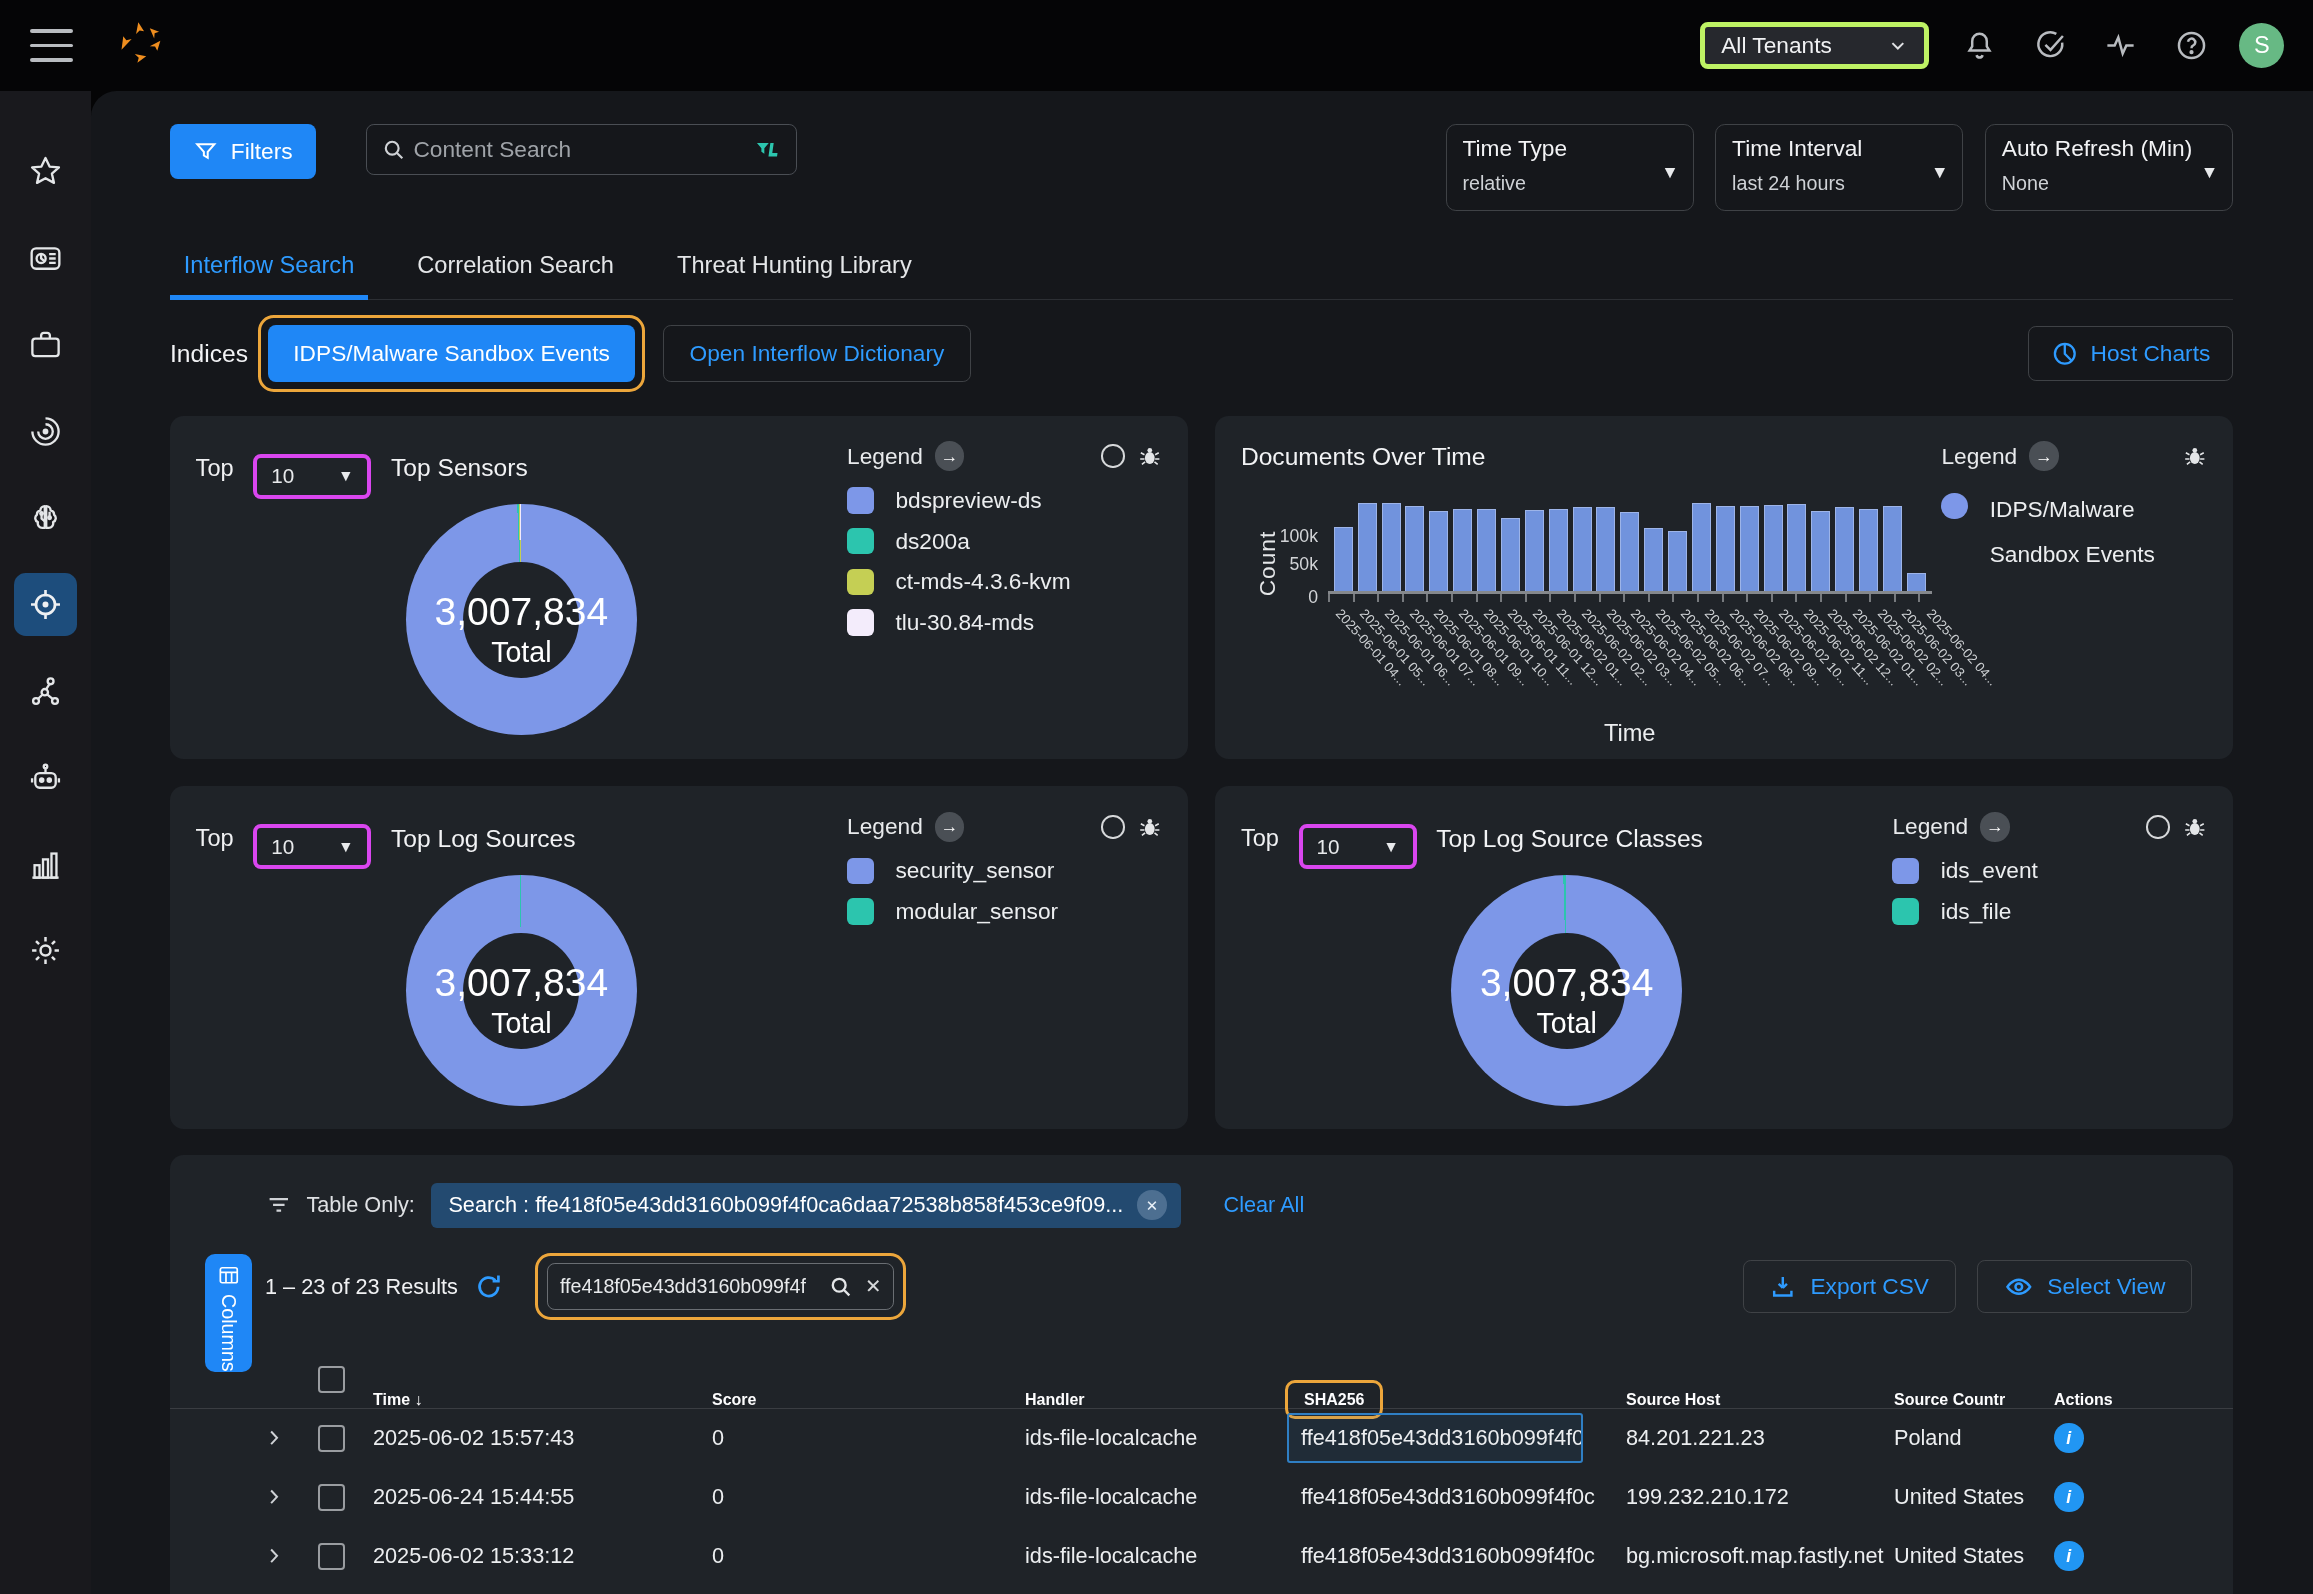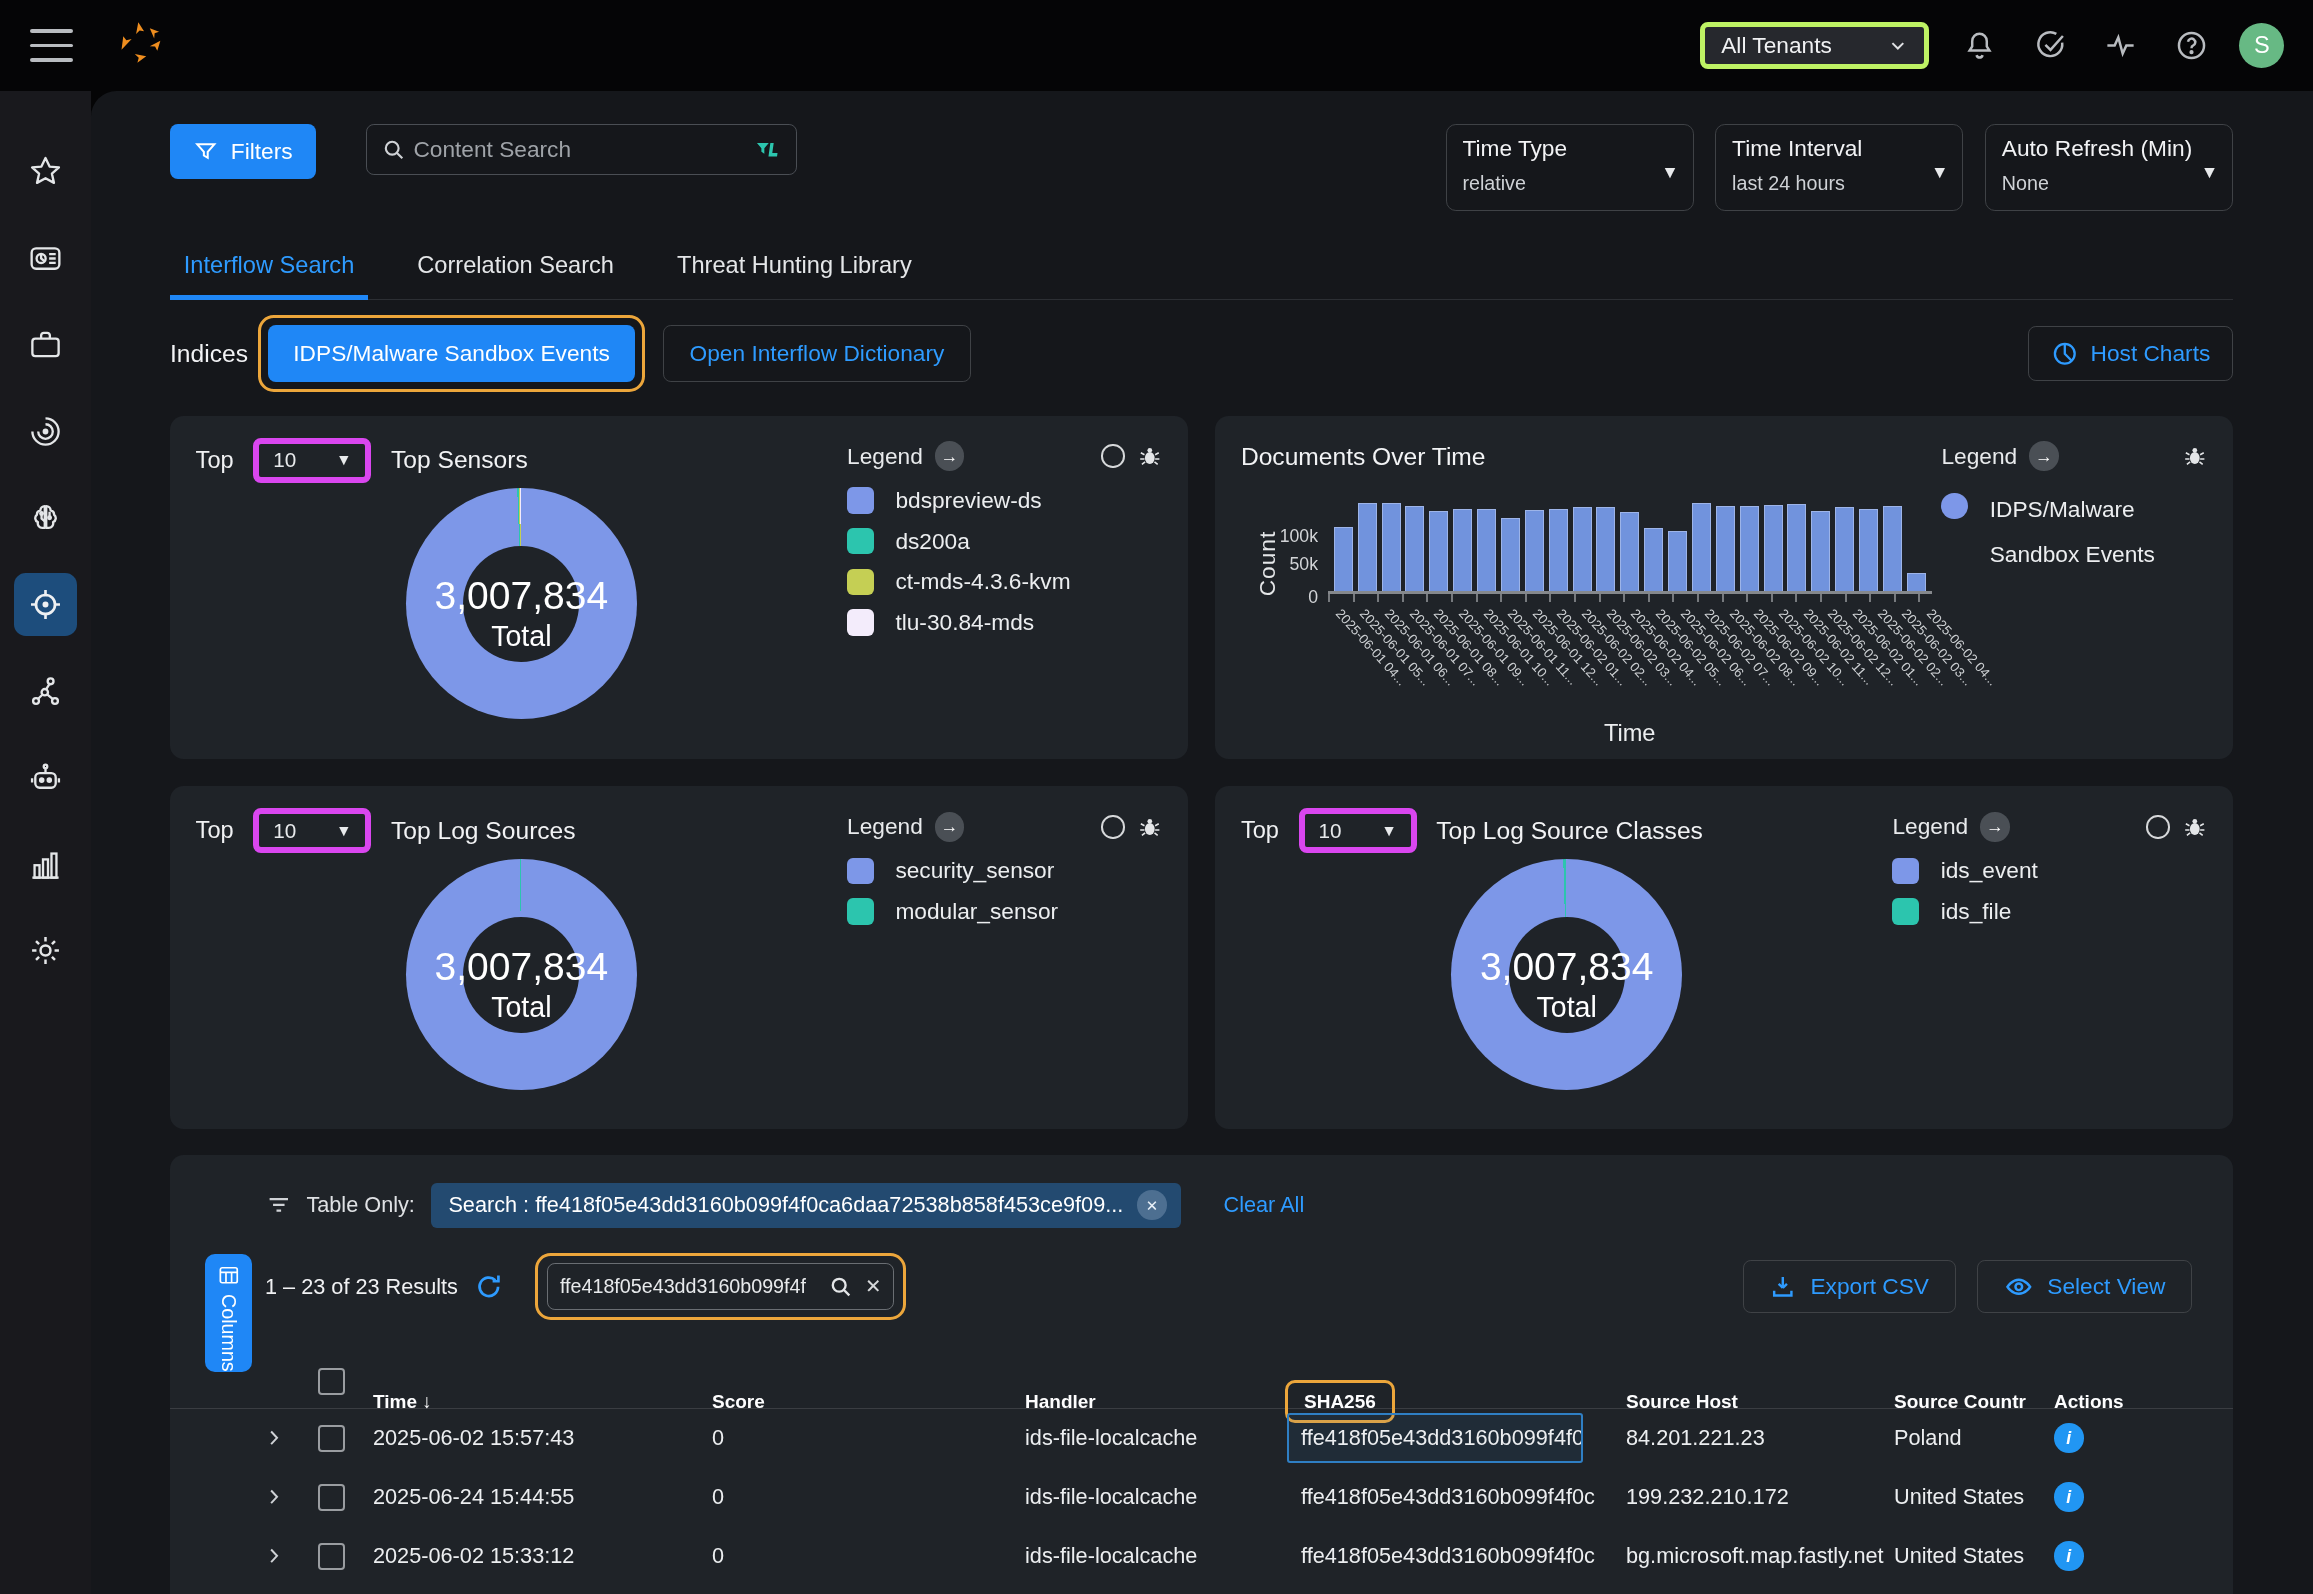--- a/index.html
+++ b/index.html
@@ -57,22 +57,22 @@
     display:flex; align-items:center; margin-left:17.7px; }
   .btn-hide { margin-left:auto; height:55px; padding:0 21.7px; border:1px solid #3f4246; border-radius:7.9px; color:#2e9bff;
     font-size:22.7px; display:flex; align-items:center; gap:11.8px; }
 
   
   .grid { margin-top:23.6px; display:grid; grid-template-columns:1fr 1fr; gap:27.6px; }
   .card { background:#1f2328; border-radius:13.8px; padding:21.7px 25.6px; height:343px; position:relative; overflow:hidden; }
   .card-grid { display:grid; grid-template-columns:1fr 315px; height:100%; }
   .card-head { display:flex; align-items:center; gap:19.7px; }
   .top-lbl { font-size:23.6px; color:#f0f1f3; }
-  .mini-select { width:118px; height:45px; border:6px solid #d946ef; border-radius:7.9px; display:flex; align-items:center;
-    padding:0 13.8px; justify-content:space-between; font-size:20.7px; color:#e8eaec; }
+  .mini-select { width:118px; height:45px; border:4px solid #d946ef; border-radius:7.9px; display:flex; align-items:center;
+    padding:0 13.8px; justify-content:space-between; font-size:20.7px; color:#e8eaec;margin-top:16px; }
   .mini-select .caret { font-size:15.8px; }
   .card-title { font-size:24.6px; color:#f2f3f5; }
   .legend-col { padding-top:3.9px; }
   .legend-head { display:flex; align-items:center; gap:11.8px; font-size:22.7px; color:#e8eaec; }
   .legend-head .lg-spacer { flex:1; }
   .arrow-circle { width:29.6px; height:29.6px; border-radius:50%; background:#4a4f55; color:#fff; font-size:17.7px;
     display:flex; align-items:center; justify-content:center; }
   .circle-icon { width:23.6px; height:23.6px; border:2.5px solid #d6d8da; border-radius:50%; }
   .legend-items { margin-top:15.8px; display:flex; flex-direction:column; gap:13.8px; }
   .legend-item { display:flex; align-items:center; gap:21.7px; font-size:22.7px; color:#eceef0; }
@@ -122,21 +122,21 @@
   .btn-ghost { height:53px; padding:0 25.6px; border:1px solid #3f4246; border-radius:7.9px; color:#2e9bff; font-size:22.7px;
     display:flex; align-items:center; gap:13.8px; }
   .columns-tab { position:absolute; left:35px; top:99px; width:47px; height:118px; background:#1f87f6; border-radius:9.9px;
     display:flex; flex-direction:column; align-items:center; padding-top:9.9px; gap:7.9px; }
   .columns-tab .ct-label { writing-mode:vertical-rl; color:#fff; font-size:19.7px; }
 
   .tbl { margin-top:19.7px; }
   .tbl-grid { display:grid; grid-template-columns:55px 55px 339px 313px 276px 325px 268px 160px 1fr; align-items:center;
     padding-left:93px; }
   .tbl-head { height:69px; border-bottom:1px solid #3a3d42; }
-  .th { font-size:19px; color:#fdfdfe; font-weight:bold;margin-top:40px; }
+  .th { font-size:16px; color:#fdfdfe; font-weight:bold;margin-top:40px; }
   .sha-ring { display:inline-block; border:3.4px solid #eca63b; border-radius:9.9px; padding:7.9px 15.8px; margin-left:-15.8px; }
   .checkbox { width:26.6px; height:26.6px; border:2.5px solid #9a9da1; border-radius:3.9px; }
   .trow { height:59px; font-size:21.7px; color:#eceef0; }
   .chev { color:#cfd2d6; }
   .cell-clip { overflow:hidden; white-space:nowrap; max-width:296px; }
   .sha-sel { border:2px solid #2f7fc4; background:rgba(47,127,196,.10); padding:9.9px 11.8px; border-radius:3px;
     max-width:296px; overflow:hidden; white-space:nowrap; margin-left:-13.8px; }
   .info-dot { width:29.6px; height:29.6px; border-radius:50%; background:#2196f3; color:#fff; font-size:17.7px; font-weight:bold;
     display:flex; align-items:center; justify-content:center; font-style:italic; }
   svg { display:block; }

